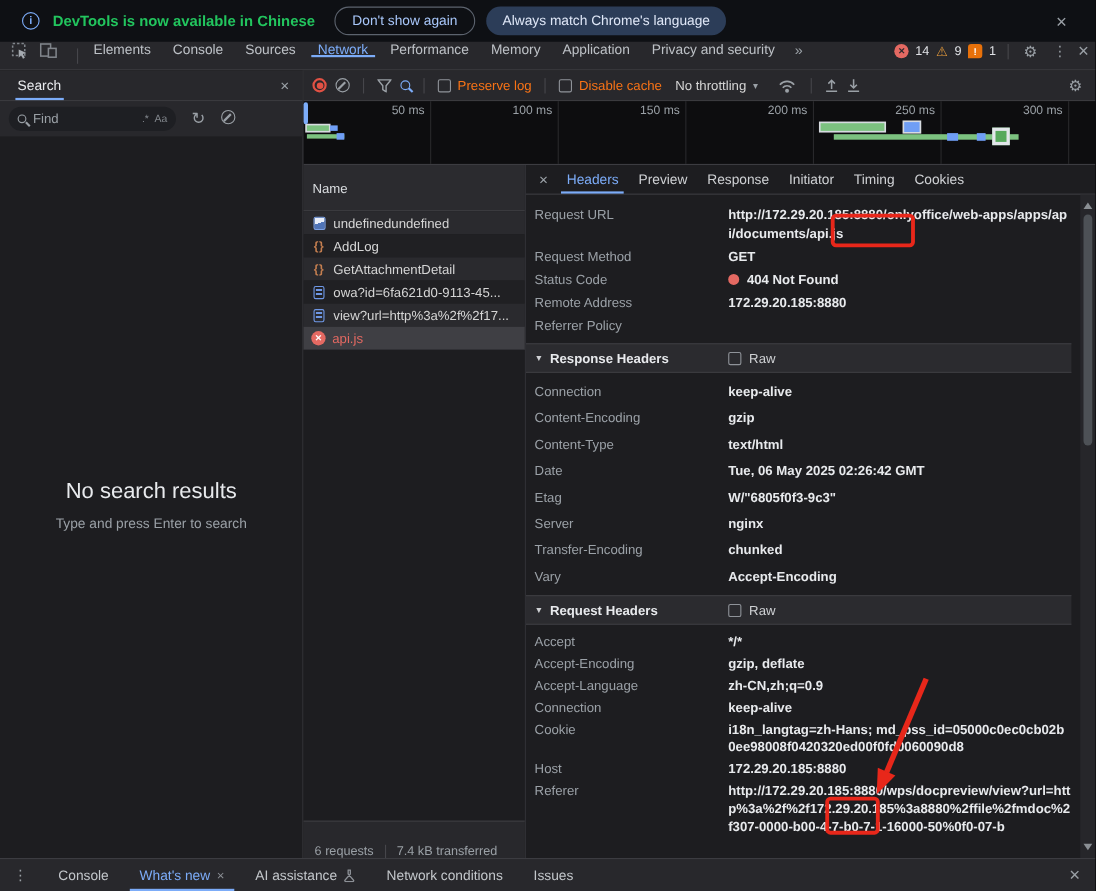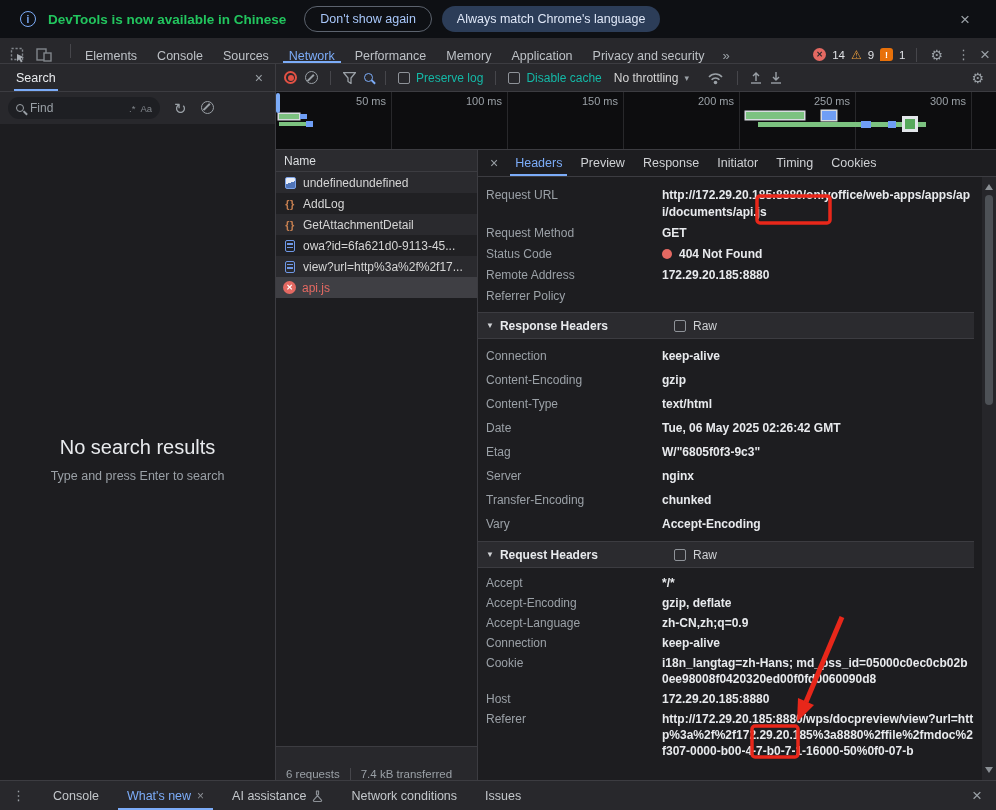--- a/index.html
+++ b/index.html
@@ -11,21 +11,21 @@
   .banner { height:38px; background:#0e1014; display:flex; align-items:center; padding:0 12px; }
   .info-ic { width:16px; height:16px; border:1.7px solid #7cacf8; border-radius:50%; color:#7cacf8; font-size:10px; font-weight:bold; display:flex; align-items:center; justify-content:center; margin:0 12px 0 8px; flex:none; }
   .banner-msg { color:#22c55e; font-size:13.5px; font-weight:bold; margin-right:18px; }
   .pill { height:26px; border-radius:13px; display:flex; align-items:center; padding:0 15px; font-size:12.5px; margin-right:10px; cursor:pointer; white-space:nowrap; }
   .pill.outline { border:1px solid #5c636e; color:#a8c7fa; background:transparent; }
   .pill.filled { background:#2c3d58; color:#dfe7f7; }
   .x-btn { color:#9aa0a6; font-size:17px; line-height:1; cursor:pointer; }
   .banner .x-btn { margin-left:auto; margin-right:14px; }
 
   
-  .tabbar { height:26px; background:#28282c; border-bottom:1px solid #3c3c41; display:flex; align-items:flex-end; }
+  .tabbar { height:26px; background:#28282c; border-bottom:1px solid #3c3c41; display:flex; align-items:flex-start; }
   .tb-icons { display:flex; align-items:center; padding:0 4px 0 10px; }
   .tb-icons svg { margin-right:10px; }
   .tb-divider, .nt-divider { width:1px; height:14px; background:#46464b; align-self:center; margin:0 4px; }
   .tab { display:flex; align-items:center; padding:0 10px; color:#bdc1c6; font-size:12.5px; position:relative; cursor:pointer; white-space:nowrap; }
   .tab.selected { color:#7cacf8; }
   .tab.selected::after { content:""; position:absolute; left:4px; right:4px; bottom:0; height:2.5px; background:#7cacf8; }
   .tb-overflow { display:flex; align-items:center; color:#9aa0a6; padding:0 8px; font-size:13px; cursor:pointer; }
   .tb-badges { display:flex; align-items:center; margin-left:auto; gap:6px; padding-right:6px; }
   .err-ic { width:13px; height:13px; border-radius:50%; background:#e46962; color:#28282c; font-size:8px; font-weight:bold; display:flex; align-items:center; justify-content:center; }
   .badge-num { color:#dfe1e5; font-size:11.5px; }
@@ -57,40 +57,40 @@
 
   
   .net-panel { flex:1; display:flex; flex-direction:column; min-width:0; }
   .net-toolbar { height:28px; background:#28282c; border-bottom:1px solid #3c3c41; display:flex; align-items:center; padding:0 8px 0 8px; gap:8px; }
   .rec-ic { width:13px; height:13px; border:2px solid #e25144; border-radius:50%; position:relative; flex:none; cursor:pointer; }
   .rec-ic::after { content:""; position:absolute; inset:1.5px; background:#e25144; border-radius:50%; }
   .mag { width:8px; height:8px; border:1.5px solid #9aa0a6; border-radius:50%; position:relative; display:inline-block; flex:none; }
   .mag::after { content:""; position:absolute; left:6px; top:7px; width:5px; height:1.5px; background:#9aa0a6; transform:rotate(45deg); }
   .mag.blue { border-color:#7cacf8; } .mag.blue::after { background:#7cacf8; }
   .chk { width:12px; height:12px; border:1px solid #8f9399; border-radius:2px; display:inline-block; flex:none; cursor:pointer; }
-  .nt-label { color:#14b8a6; font-size:12px; margin-left:-2px; white-space:nowrap; }
+  .nt-label { color:#f97316; font-size:12px; margin-left:-2px; white-space:nowrap; }
   .nt-select { display:flex; align-items:center; gap:6px; color:#d5d5d5; cursor:pointer; margin-left:4px; white-space:nowrap; }
   .caret { color:#9aa0a6; font-size:9px; }
   .nt-right { margin-left:auto; }
 
   
   .overview { height:58px; background:#0d0d0f; border-bottom:1px solid #3c3c41; position:relative; display:flex; }
   .tickcell { width:116px; flex:none; border-right:1px solid #28282b; text-align:right; padding:3px 5px 0 0; font-size:11px; color:#9aa0a6; }
   .ovbar { position:absolute; background:#7cc280; }
   .ovblue { position:absolute; background:#6f9ef5; }
   .ovframe { box-shadow:0 0 0 1.5px #d7dbe0; }
   .ovbig { position:absolute; width:16px; height:16px; background:#57a95c; border:3px solid #e2e6ea; }
   .handleL { position:absolute; left:0; top:1px; width:4px; height:20px; background:#7cacf8; border-radius:2px; }
   .handleR { position:absolute; left:757px; top:2px; width:5px; height:74px; background:#a8c7fa; }
   .handleR::before { content:""; position:absolute; top:1px; left:0; width:5px; height:15px; background:#5b86d6; border-radius:2px; }
 
   
   .net-content { flex:1; display:flex; min-height:0; }
   .req-col { width:202px; flex:none; border-right:1px solid #3c3c41; display:flex; flex-direction:column; background:#1d1d20; }
-  .req-header { height:22px; flex:none; background:#2b2b2f; border-bottom:1px solid #3c3c41; display:flex; align-items:center; padding-left:8px; color:#dbdee1; }
+  .req-header { height:42px; flex:none; background:#2b2b2f; border-bottom:1px solid #3c3c41; display:flex; align-items:center; padding-left:8px; color:#dbdee1; }
   .req-row { height:21px; flex:none; display:flex; align-items:center; padding-left:7px; cursor:pointer; white-space:nowrap; overflow:hidden; }
   .req-row:nth-child(odd) { background:#2a2a2e; }
   .req-row:nth-child(even) { background:#202023; }
   .req-row.selected { background:#3f3f44; }
   .req-row.selected .req-name { color:#e46962; }
   .req-name { overflow:hidden; text-overflow:ellipsis; color:#d5d5d5; }
   .ric { width:14px; height:14px; flex:none; margin-right:6px; display:flex; align-items:center; justify-content:center; }
   .ric.fetch::before { content:"{}"; color:#c57f50; font-size:11px; font-weight:bold; letter-spacing:0.5px; }
   .ric.document i { display:block; width:10px; height:12px; border:1.5px solid #6f98e6; border-radius:2px; background:repeating-linear-gradient(to bottom, transparent 0 2px, #6f98e6 2px 3.5px); background-clip:content-box; padding:1px; }
   .ric.doc-image i { display:block; width:11px; height:12px; border:1px solid #7ca2e8; border-radius:2px; background:linear-gradient(160deg, #e8eef9 48%, #4f74b8 48%); }
@@ -111,21 +111,21 @@
   .dbody { flex:1; overflow:hidden; padding:8px 22px 0 8px; }
   .hrow { display:flex; padding:2px 0; line-height:16px; }
   .hkey { width:176px; flex:none; color:#9ba1a7; }
   .hval { flex:1; color:#e8eaed; font-weight:bold; word-break:break-all; min-width:0; }
   .gen .hrow { line-height:17px; }
   .resp .hrow { padding:4px 0; }
   .dot { display:inline-block; width:10px; height:10px; border-radius:50%; background:#e46962; margin-right:7px; vertical-align:-1px; }
   .strip { height:27px; margin:5px 0 5px -8px; background:#2b2b2f; border-top:1px solid #3c3c41; border-bottom:1px solid #3c3c41; display:flex; align-items:center; padding-left:8px; position:relative; }
   .strip-title { color:#e8eaed; font-weight:bold; font-size:12px; }
   .tri { color:#cfd1d4; font-size:8px; margin-right:6px; }
-  .rawgrp { position:absolute; left:196px; display:flex; align-items:center; gap:7px; color:#cfd1d4; }
+  .rawgrp { position:absolute; left:184px; display:flex; align-items:center; gap:7px; color:#cfd1d4; }
 
   
   .vsb { position:absolute; top:27px; right:0; bottom:0; width:14px; background:#26262a; }
   .vsb-up { position:absolute; top:7px; left:3px; width:0; height:0; border-left:4px solid transparent; border-right:4px solid transparent; border-bottom:6px solid #8a8f94; }
   .vsb-thumb { position:absolute; top:18px; left:3px; width:8px; height:210px; border-radius:4px; background:#4d5156; }
   .vsb-down { position:absolute; bottom:7px; left:3px; width:0; height:0; border-left:4px solid transparent; border-right:4px solid transparent; border-top:6px solid #8a8f94; }
 
   
   .drawer { height:30px; background:#28282c; border-top:1px solid #3c3c41; display:flex; align-items:stretch; padding-left:8px; }
   .drawer .dots-ic { align-self:center; margin-right:10px; }

